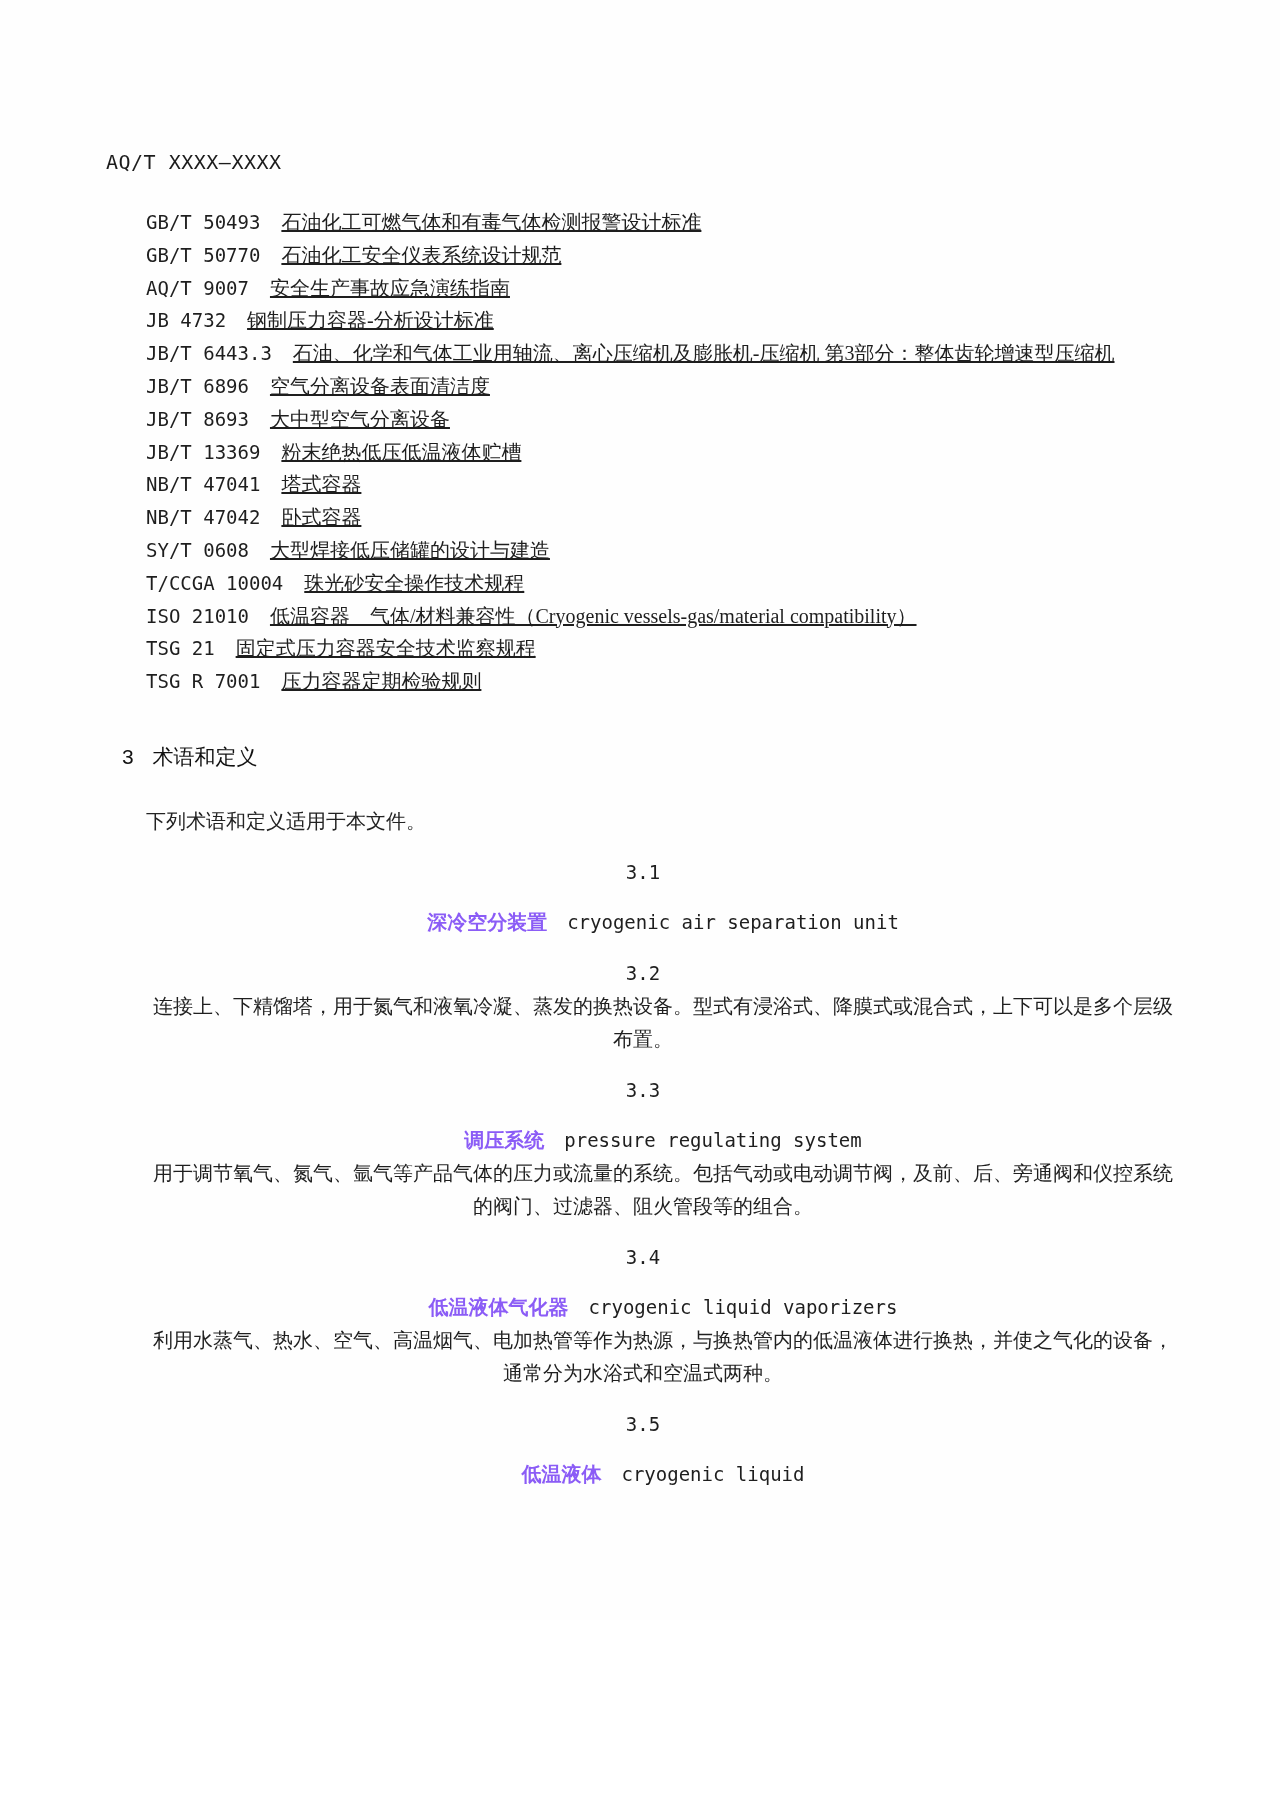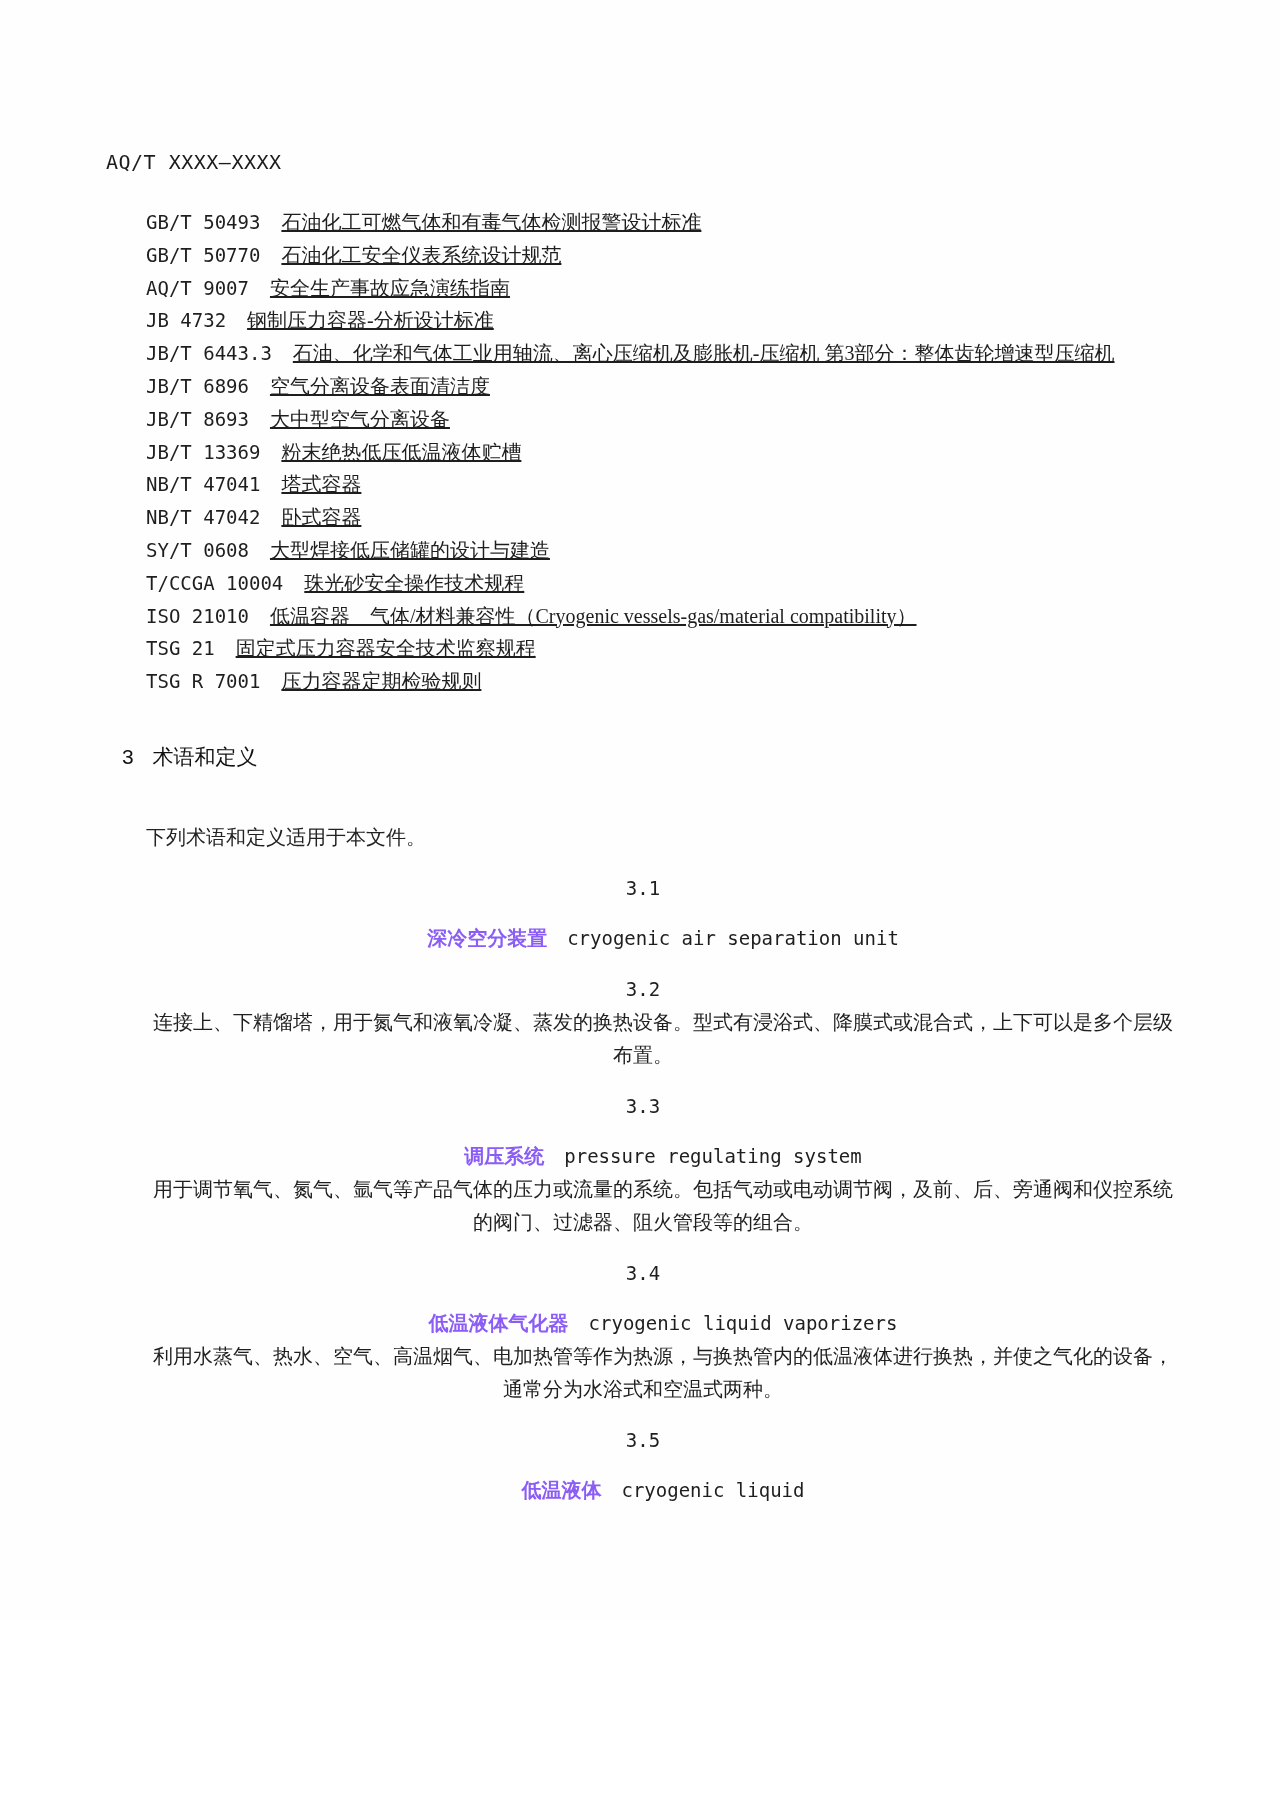--- a/index.html
+++ b/index.html
@@ -57,21 +57,21 @@
   .sec-heading {
     margin: 42px 0 0 16px;
     font-family: "Liberation Sans", "DejaVu Sans", sans-serif;
     font-size: 21px;
     font-weight: normal;
     line-height: 33px;
     color: #111111;
   }
   .sec-num { margin-right: 0.9em; }
   .sec-intro {
-    margin: 48px 0 0 0;
+    margin: 32px 0 0 0;
     text-indent: 2em;
     font-size: 20px;
     line-height: 33px;
     font-family: Liberation Serif, serif;
   }
   .term-block { margin: 0; text-align: center; }
   .term-id {
     margin-top: 18px;
     font-family: "DejaVu Sans Mono", "Liberation Mono", monospace;
     font-size: 19px;

